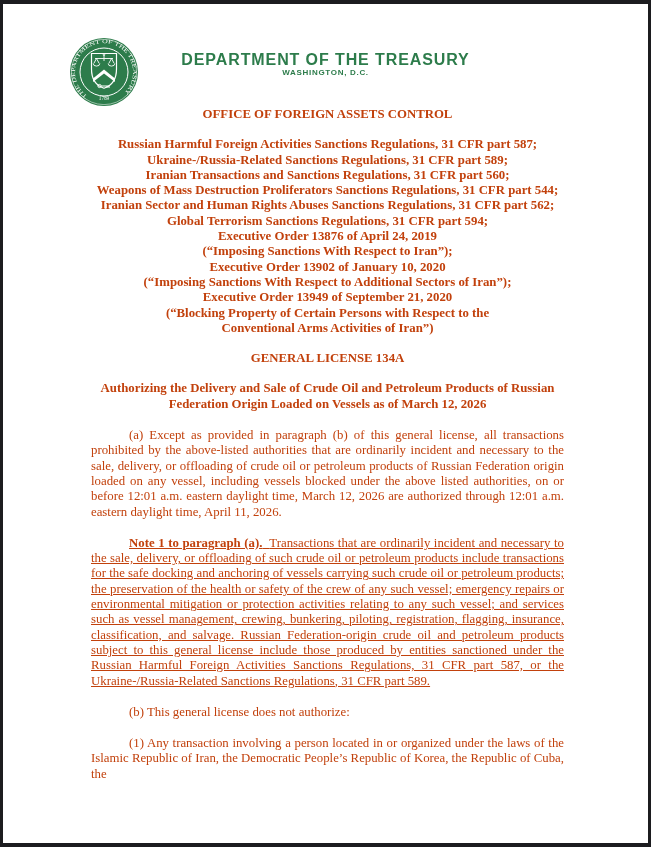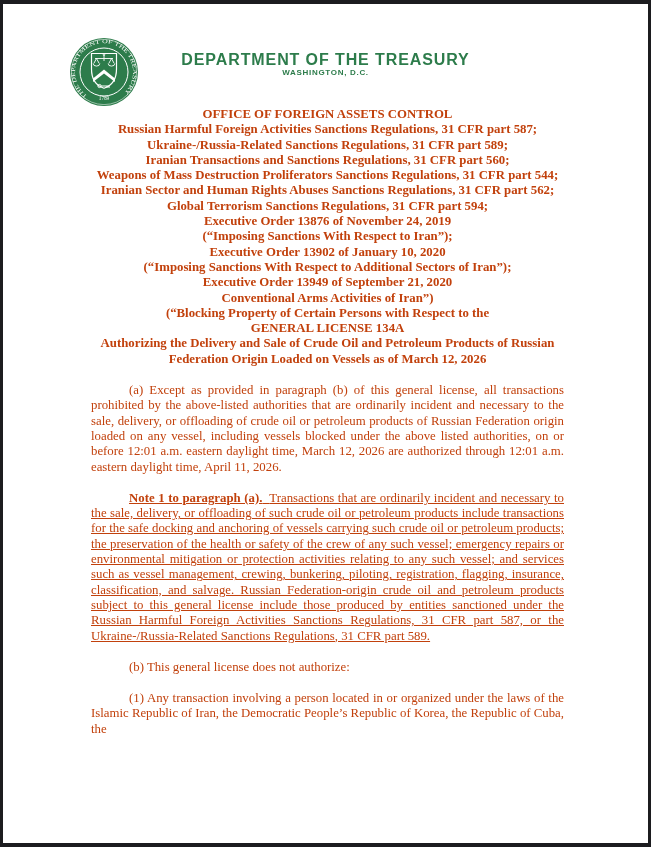--- a/index.html
+++ b/index.html
@@ -16,21 +16,21 @@
   .seal{position:absolute;left:68px;top:36px;width:72px;height:72px;}
   .hdr-text{position:absolute;left:0;top:0;width:651px;text-align:center;color:#2d7c4b;
     font-family:"Liberation Sans", sans-serif;font-weight:bold;}
   .agency{position:absolute;left:0;right:0;top:51px;font-size:16px;letter-spacing:0.9px;}
   .location{position:absolute;left:0;right:0;top:68px;font-size:8px;letter-spacing:0.7px;}
 
   .doc{position:absolute;left:75px;top:107px;width:505px;
     font-size:12.8px;line-height:15.3px;color:#c2410c;}
   .center{text-align:center;}
   .bold{font-weight:bold;}
-  .mt{}
+  .mt{margin-top:15px;}
   .doc p{margin:16px;text-align:justify;text-indent:38px;}
   .para-a{margin-top:14px;}
   .note{margin-top:12px;text-decoration:underline;}
   .para-b{margin-top:10px;text-align:left !important;}
   .para-b1{margin-top:14px;}
 </style>
 </head>
 <body>
 
 <div class="frame frame-top"></div>
@@ -82,27 +82,27 @@
 <div class="doc">
   <div class="center bold">OFFICE OF FOREIGN ASSETS CONTROL</div>
 
   <div class="center bold mt">
     <div>Russian Harmful Foreign Activities Sanctions Regulations, 31 CFR part 587;</div>
     <div>Ukraine-/Russia-Related Sanctions Regulations, 31 CFR part 589;</div>
     <div>Iranian Transactions and Sanctions Regulations, 31 CFR part 560;</div>
     <div>Weapons of Mass Destruction Proliferators Sanctions Regulations, 31 CFR part 544;</div>
     <div>Iranian Sector and Human Rights Abuses Sanctions Regulations, 31 CFR part 562;</div>
     <div>Global Terrorism Sanctions Regulations, 31 CFR part 594;</div>
-    <div>Executive Order 13876 of November 24, 2019</div>
+    <div>Executive Order 13876 of April 24, 2019</div>
     <div>(“Imposing Sanctions With Respect to Iran”);</div>
     <div>Executive Order 13902 of January 10, 2020</div>
     <div>(“Imposing Sanctions With Respect to Additional Sectors of Iran”);</div>
     <div>Executive Order 13949 of September 21, 2020</div>
+    <div>(“Blocking Property of Certain Persons with Respect to the</div>
     <div>Conventional Arms Activities of Iran”)</div>
-    <div>(“Blocking Property of Certain Persons with Respect to the</div>
   </div>
 
   <div class="center bold mt">GENERAL LICENSE 134A</div>
 
   <div class="center bold mt">
     <div>Authorizing the Delivery and Sale of Crude Oil and Petroleum Products of Russian</div>
     <div>Federation Origin Loaded on Vessels as of March 12, 2026</div>
   </div>
 
   <p class="para-a">(a) Except as provided in paragraph (b) of this general license, all transactions prohibited by the above-listed authorities that are ordinarily incident and necessary to the sale, delivery, or offloading of crude oil or petroleum products of Russian Federation origin loaded on any vessel, including vessels blocked under the above listed authorities, on or before 12:01 a.m. eastern daylight time, March 12, 2026 are authorized through 12:01 a.m. eastern daylight time, April 11, 2026.</p>

